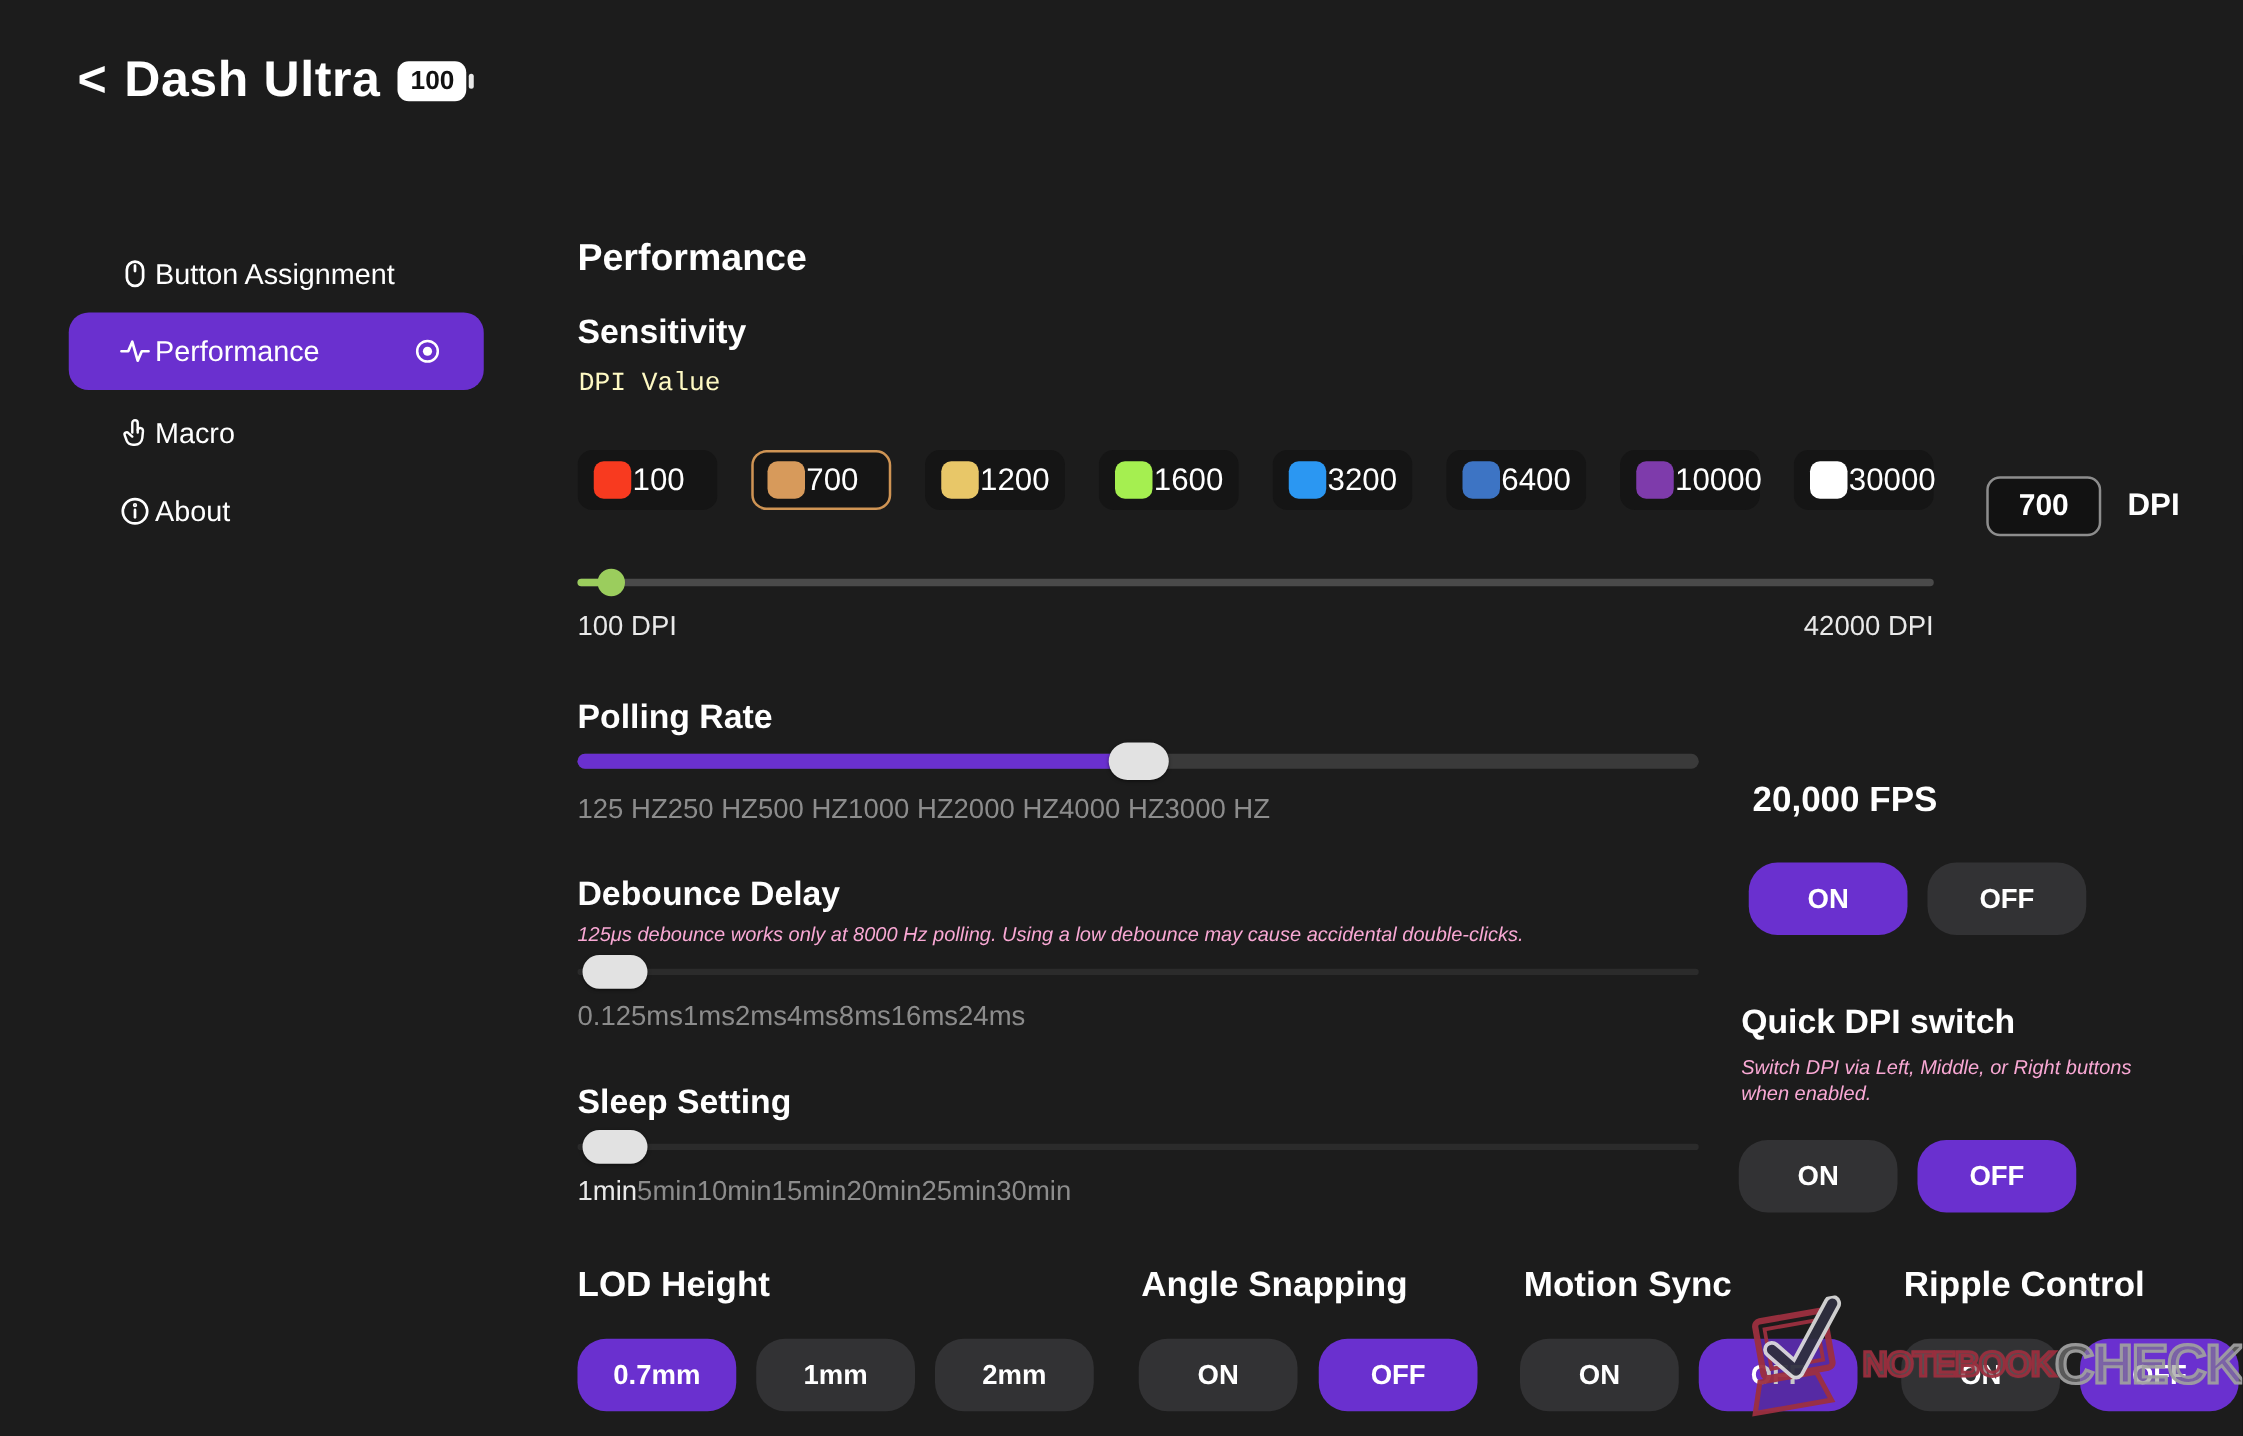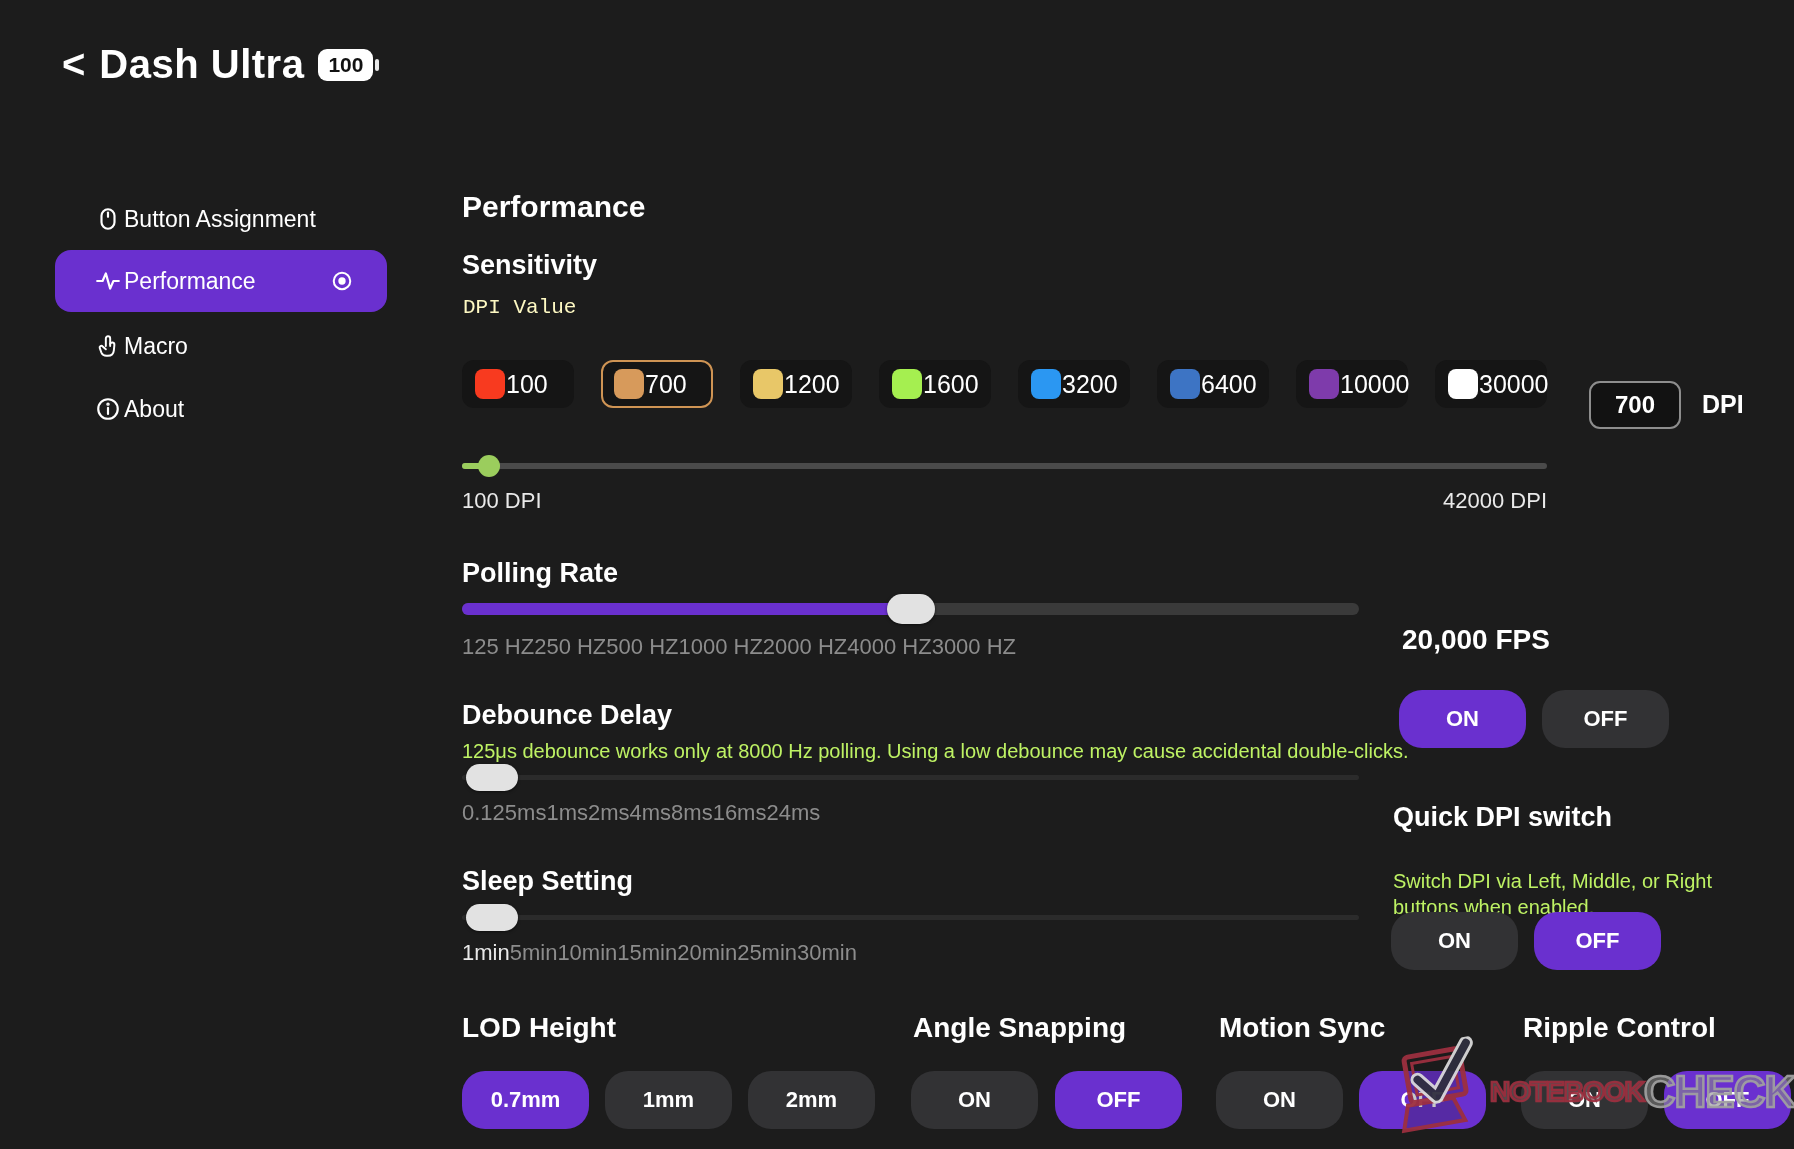--- a/index.html
+++ b/index.html
@@ -17,21 +17,21 @@
   .side-item{position:absolute;left:55px;width:332px;height:62px;border-radius:16px;
         display:flex;align-items:center;gap:3px;padding-left:40px;box-sizing:border-box;font-size:23px;cursor:pointer;}
   .side-item.active{background:var(--accent,#6a30cf);}
   .side-item .icon{width:26px;height:26px;flex:0 0 auto;}
   .side-item .radio{position:absolute;right:34px;width:22px;height:22px;}
   
   .h1{position:absolute;font-size:30px;font-weight:bold;}
   .h2{position:absolute;font-size:27px;font-weight:bold;}
   .h3{position:absolute;font-size:28px;font-weight:bold;}
   .sub{position:absolute;font-size:21px;color:#fef9c3;font-family:Liberation Mono, monospace;}
-  .desc{position:absolute;font-size:20px;color:#bef264;}
+  .desc{position:absolute;font-size:16px;color:#f9a8d4;font-style:italic;}
   
   .presets{position:absolute;left:462px;top:360px;display:flex;gap:27px;}
   .preset{width:112px;height:48px;background:#151515;border-radius:12px;border:2px solid transparent;
         display:flex;align-items:center;padding-left:11px;box-sizing:border-box;font-size:25px;cursor:pointer;}
   .preset.active{border-color:var(--sel-border,#cf9454);}
   .preset .sw{width:30px;height:30px;border-radius:8px;margin-right:1px;flex:0 0 auto;}
   
   .dpi-box{position:absolute;left:1589px;top:381px;width:88px;height:44px;background:#121212;
         border:2px solid #8d8d8d;border-radius:11px;display:flex;align-items:center;justify-content:center;
         font-size:24px;font-weight:bold;}
@@ -180,21 +180,21 @@
     <span>0.125ms</span>
     <span>1ms</span>
     <span>2ms</span>
     <span>4ms</span>
     <span>8ms</span>
     <span>16ms</span>
     <span>24ms</span>
   </div>
 
   <div class="h2" style="left:1393px;top:802px;">Quick DPI switch</div>
-  <div class="desc" style="left:1393px;top:844px;width:320px;line-height:1.32;margin-top:24px;">Switch DPI via Left, Middle, or Right buttons when enabled.</div>
+  <div class="desc" style="left:1393px;top:844px;width:320px;line-height:1.32;">Switch DPI via Left, Middle, or Right buttons when enabled.</div>
   <div class="pill" style="left:1391px;top:912px;">ON</div>
   <div class="pill active" style="left:1534px;top:912px;">OFF</div>
 
   <div class="h2" style="left:462px;top:866px;">Sleep Setting</div>
   <div class="track" style="left:462px;top:915px;width:897px;height:5px;background:#2b2b2b;"></div>
   <div class="knob-pill" style="left:466px;top:904px;width:52px;height:27px;"></div>
   <div class="ticks" style="top:940px;">
     <span class="active">1min</span>
     <span>5min</span>
     <span>10min</span>

